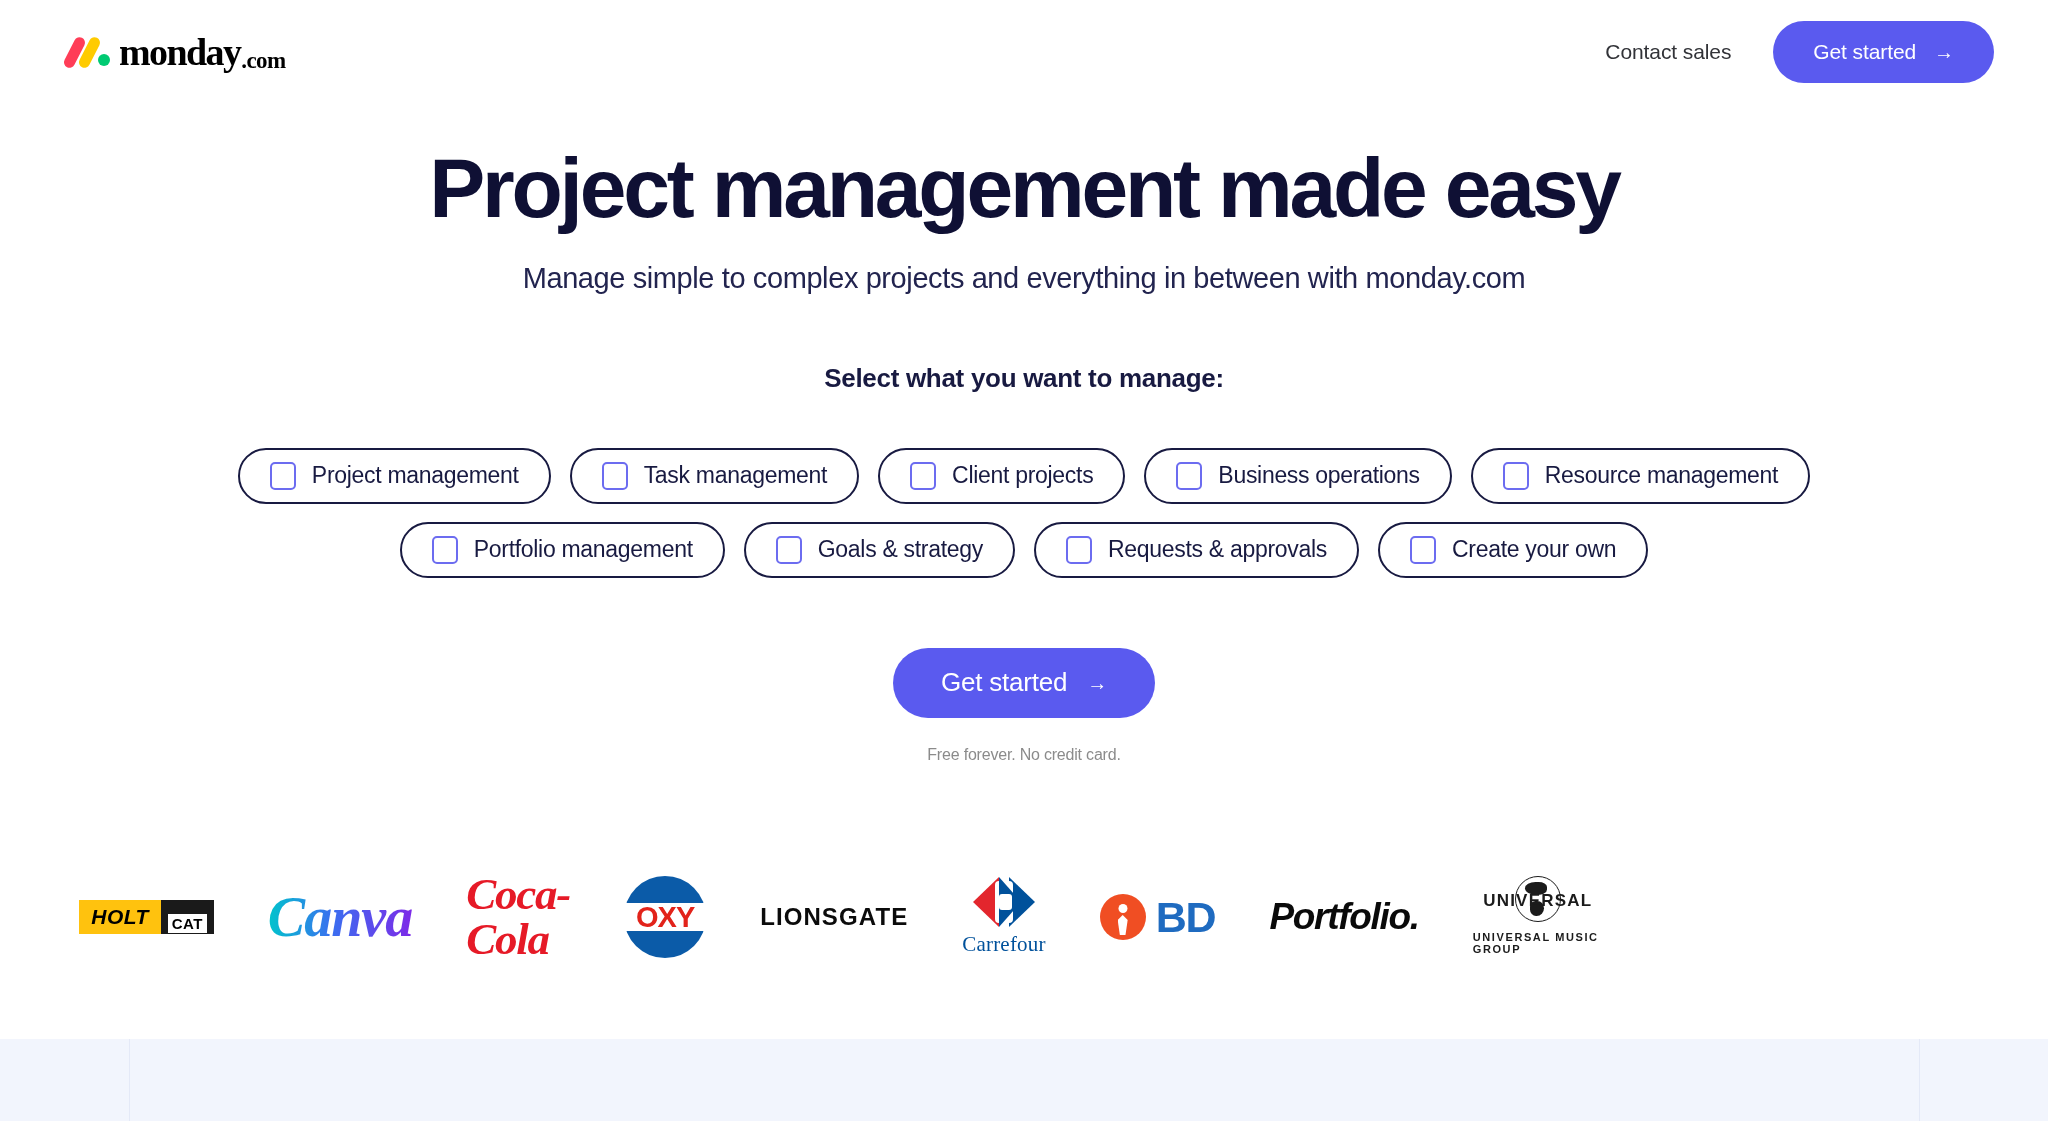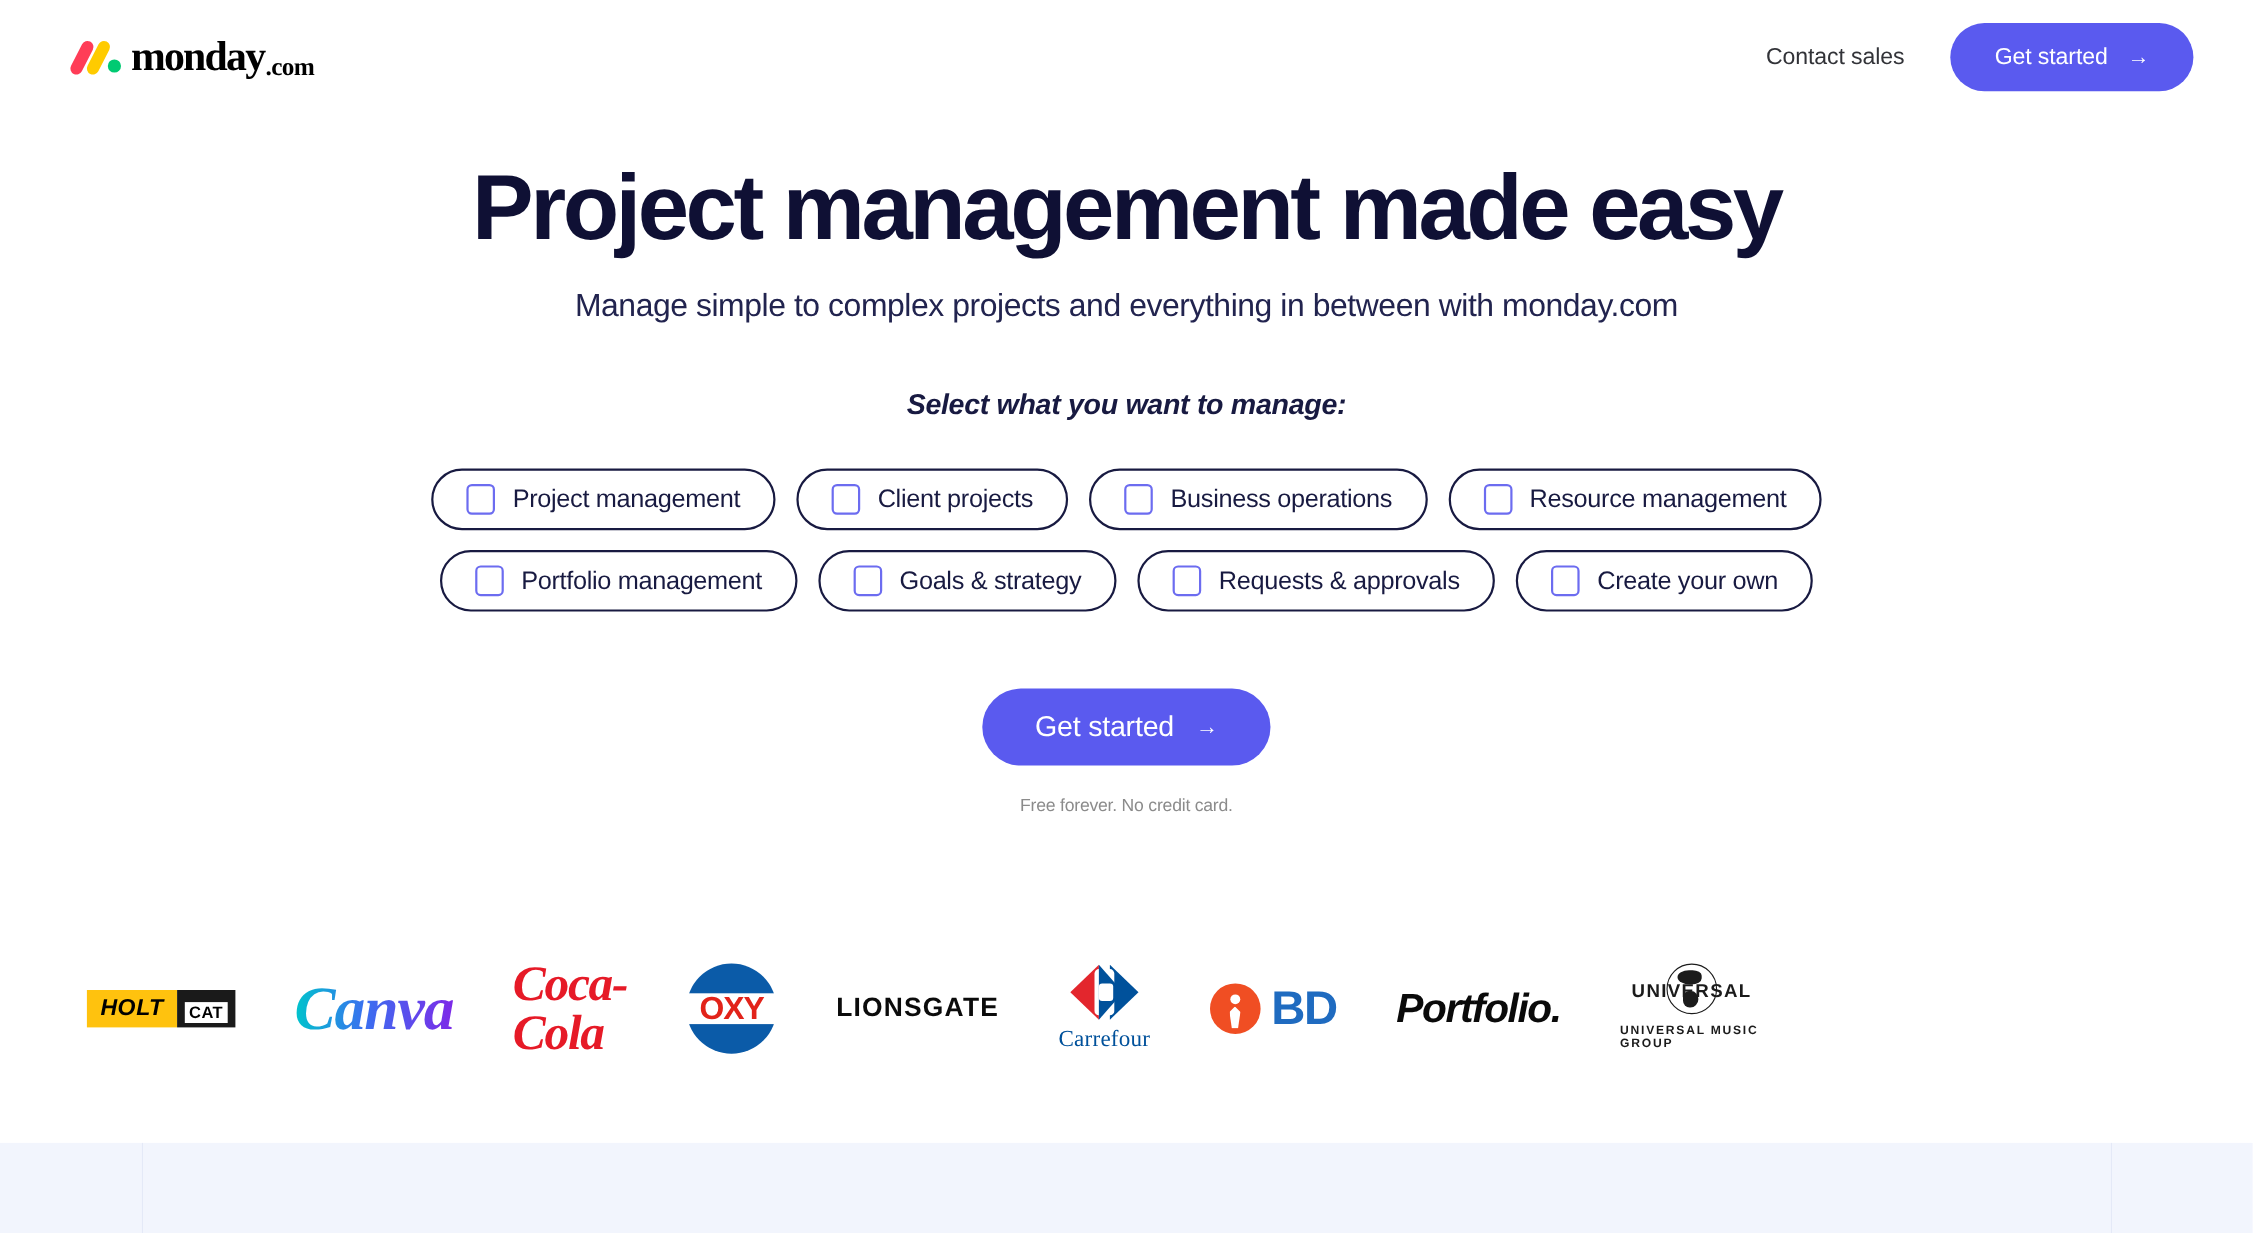--- a/index.html
+++ b/index.html
@@ -128,27 +128,26 @@
     line-height: 1.08;
   }
   .hero-sub {
     margin: 0;
     padding-top: 28px;
     font-size: 29px;
     color: #22244f;
     letter-spacing: -0.4px;
   }
   .select-label {
-    margin: 5px;
+    margin: 16px;
     padding-top: 52px;
     font-size: 26px;
     font-weight: bold;
     color: #181a41;
     letter-spacing: -0.3px;
-    font-style: italic;
   }
 
   
   .chip-rows {
     padding-top: 38px;
   }
   .chip-row {
     display: flex;
     justify-content: center;
     gap: 19px;
@@ -244,22 +243,22 @@
     padding: 0 12px;
     font-size: 21px;
     font-weight: bold;
     font-style: italic;
     color: #000;
     letter-spacing: 0.5px;
   }
   .holt-b {
     background: #1a1a1a;
     display: flex;
-    align-items: flex-end;
-    padding: 4px 7px;
+    align-items: flex-start;
+    padding: 14px 7px;
   }
   .holt-cat {
     background: #ffffff;
     color: #000;
     font-size: 15px;
     font-weight: bold;
     letter-spacing: 0.4px;
     padding: 1px 4px;
   }
 
@@ -530,20 +529,24 @@
   <p class="select-label">Select what you want to manage:</p>
 
   <div class="chip-rows">
     <div class="chip-row">
       <div class="chip">
         <span class="chip-box"></span>
         <span class="chip-label">Project management</span>
       </div>
       <div class="chip">
         <span class="chip-box"></span>
+        <span class="chip-label">Task management</span>
+      </div>
+      <div class="chip">
+        <span class="chip-box"></span>
         <span class="chip-label">Client projects</span>
       </div>
       <div class="chip">
         <span class="chip-box"></span>
         <span class="chip-label">Business operations</span>
       </div>
       <div class="chip">
         <span class="chip-box"></span>
         <span class="chip-label">Resource management</span>
       </div>

